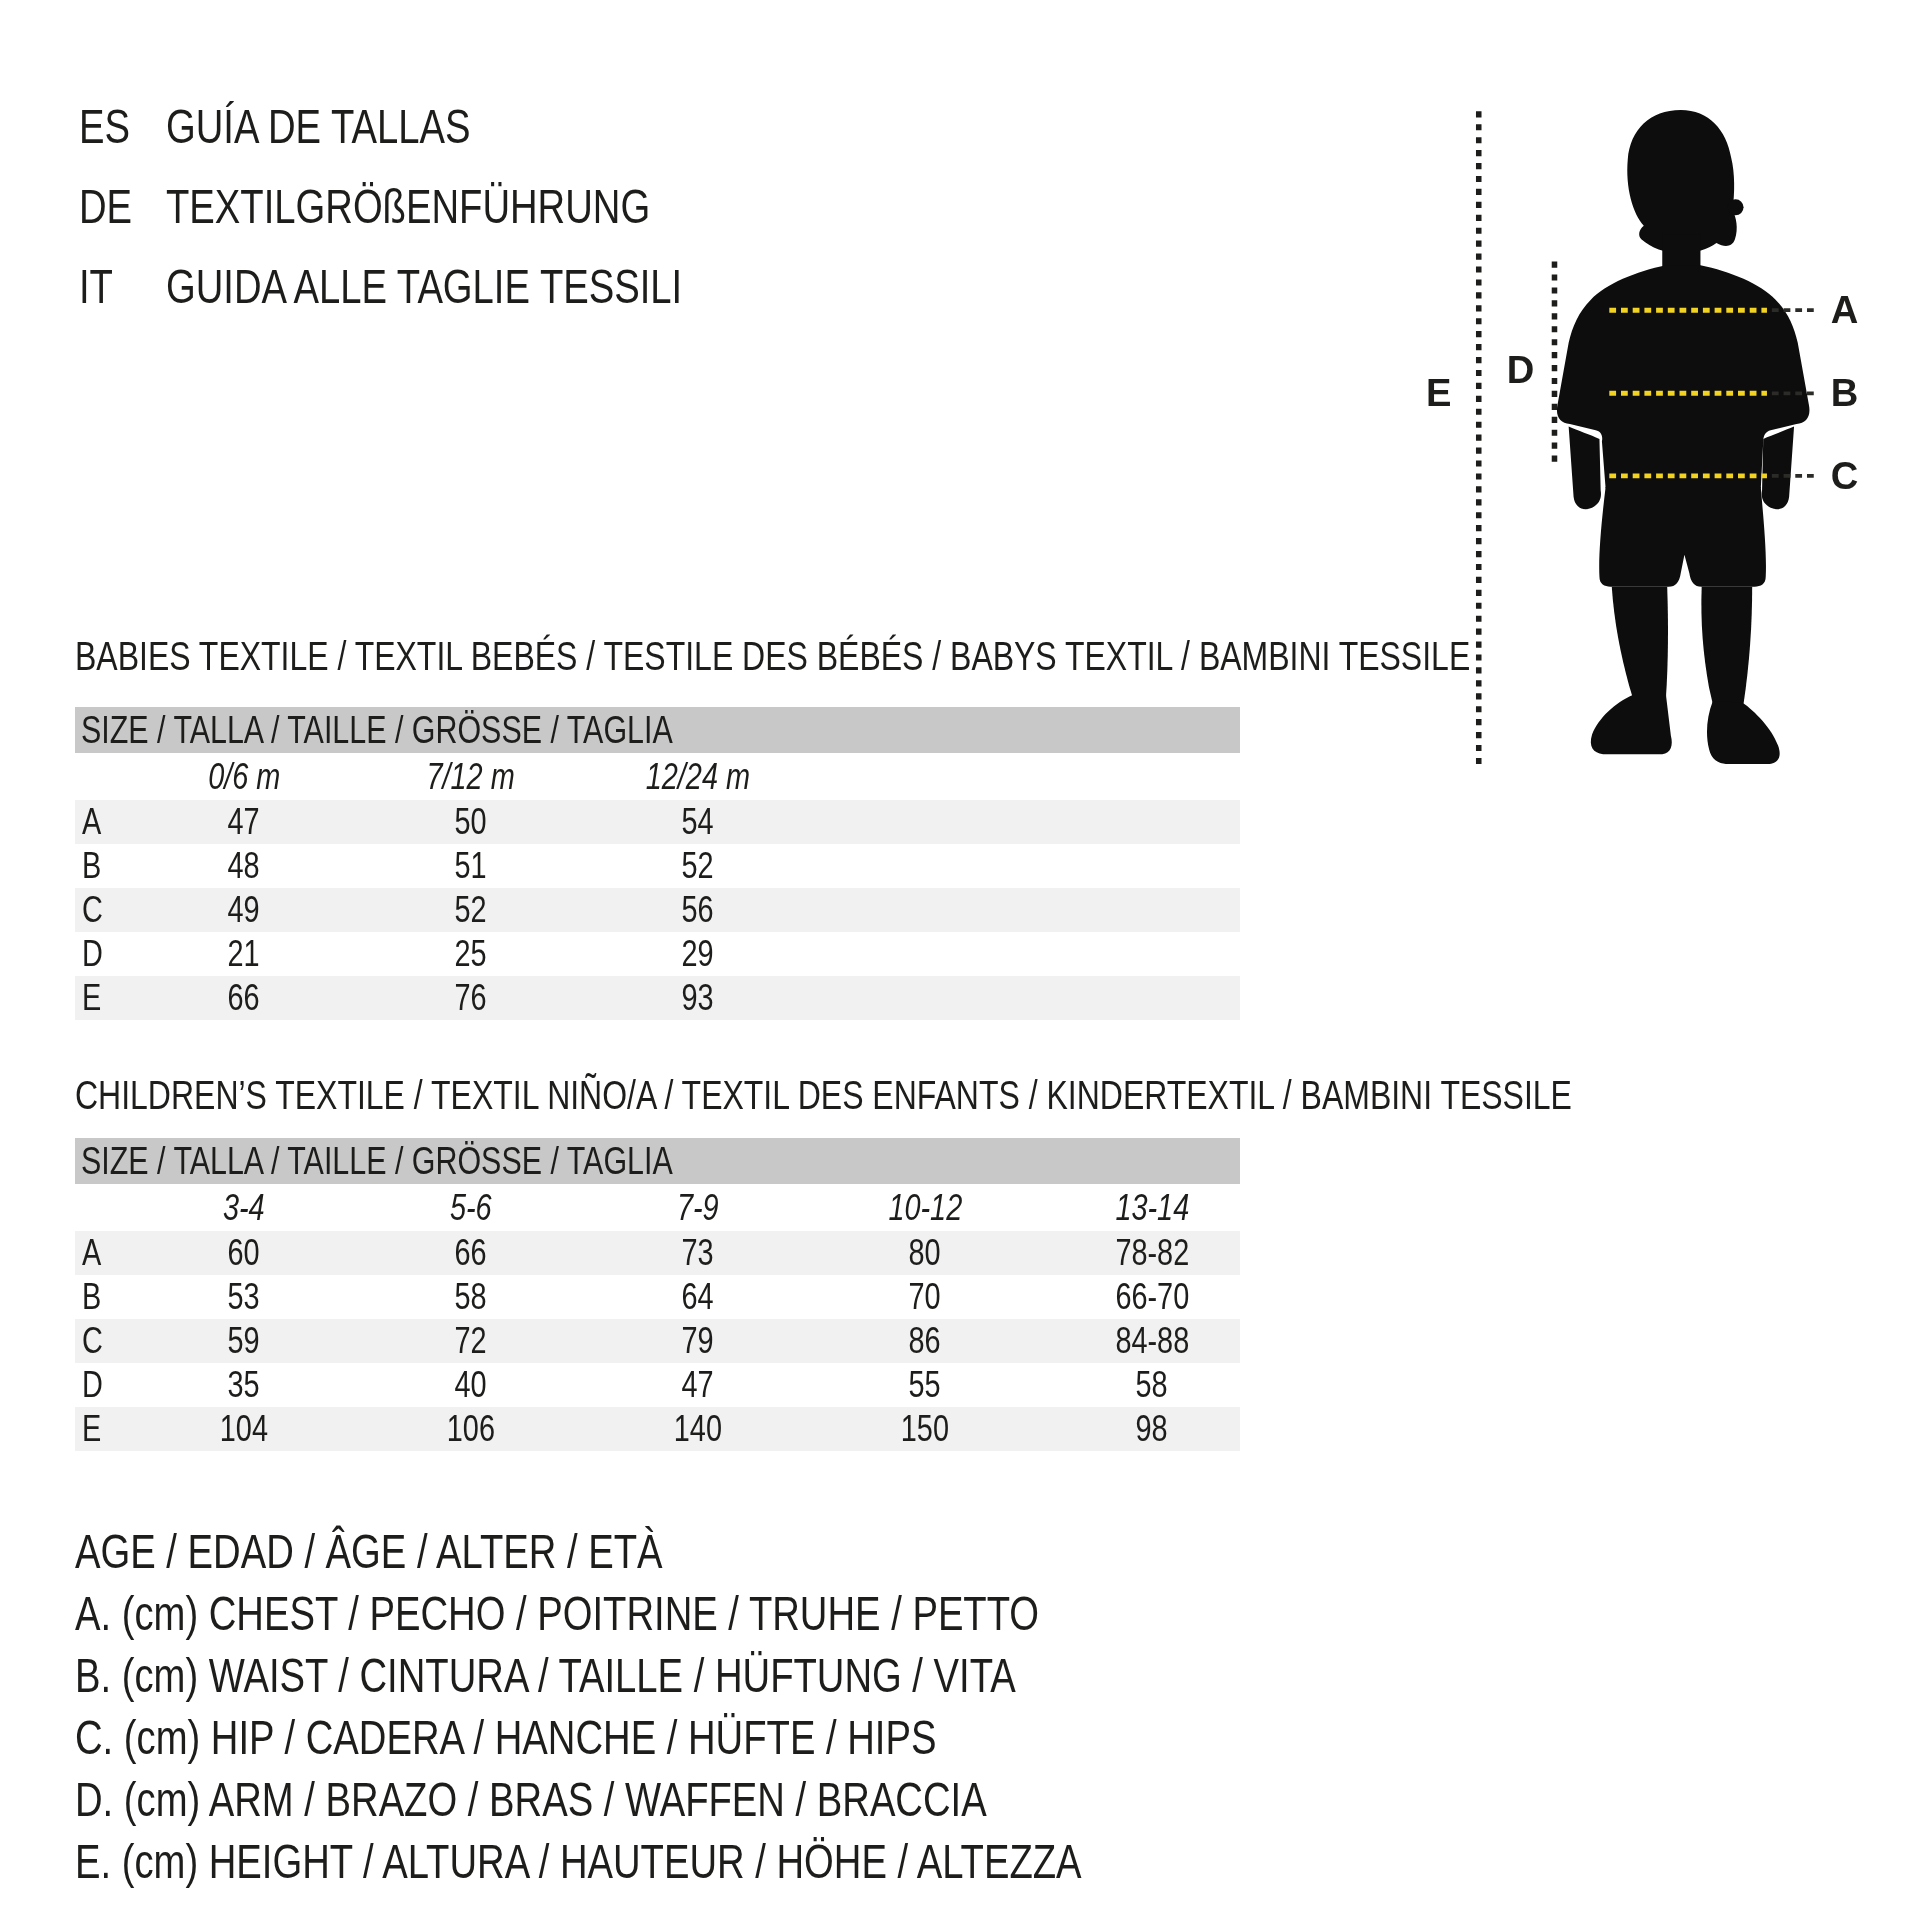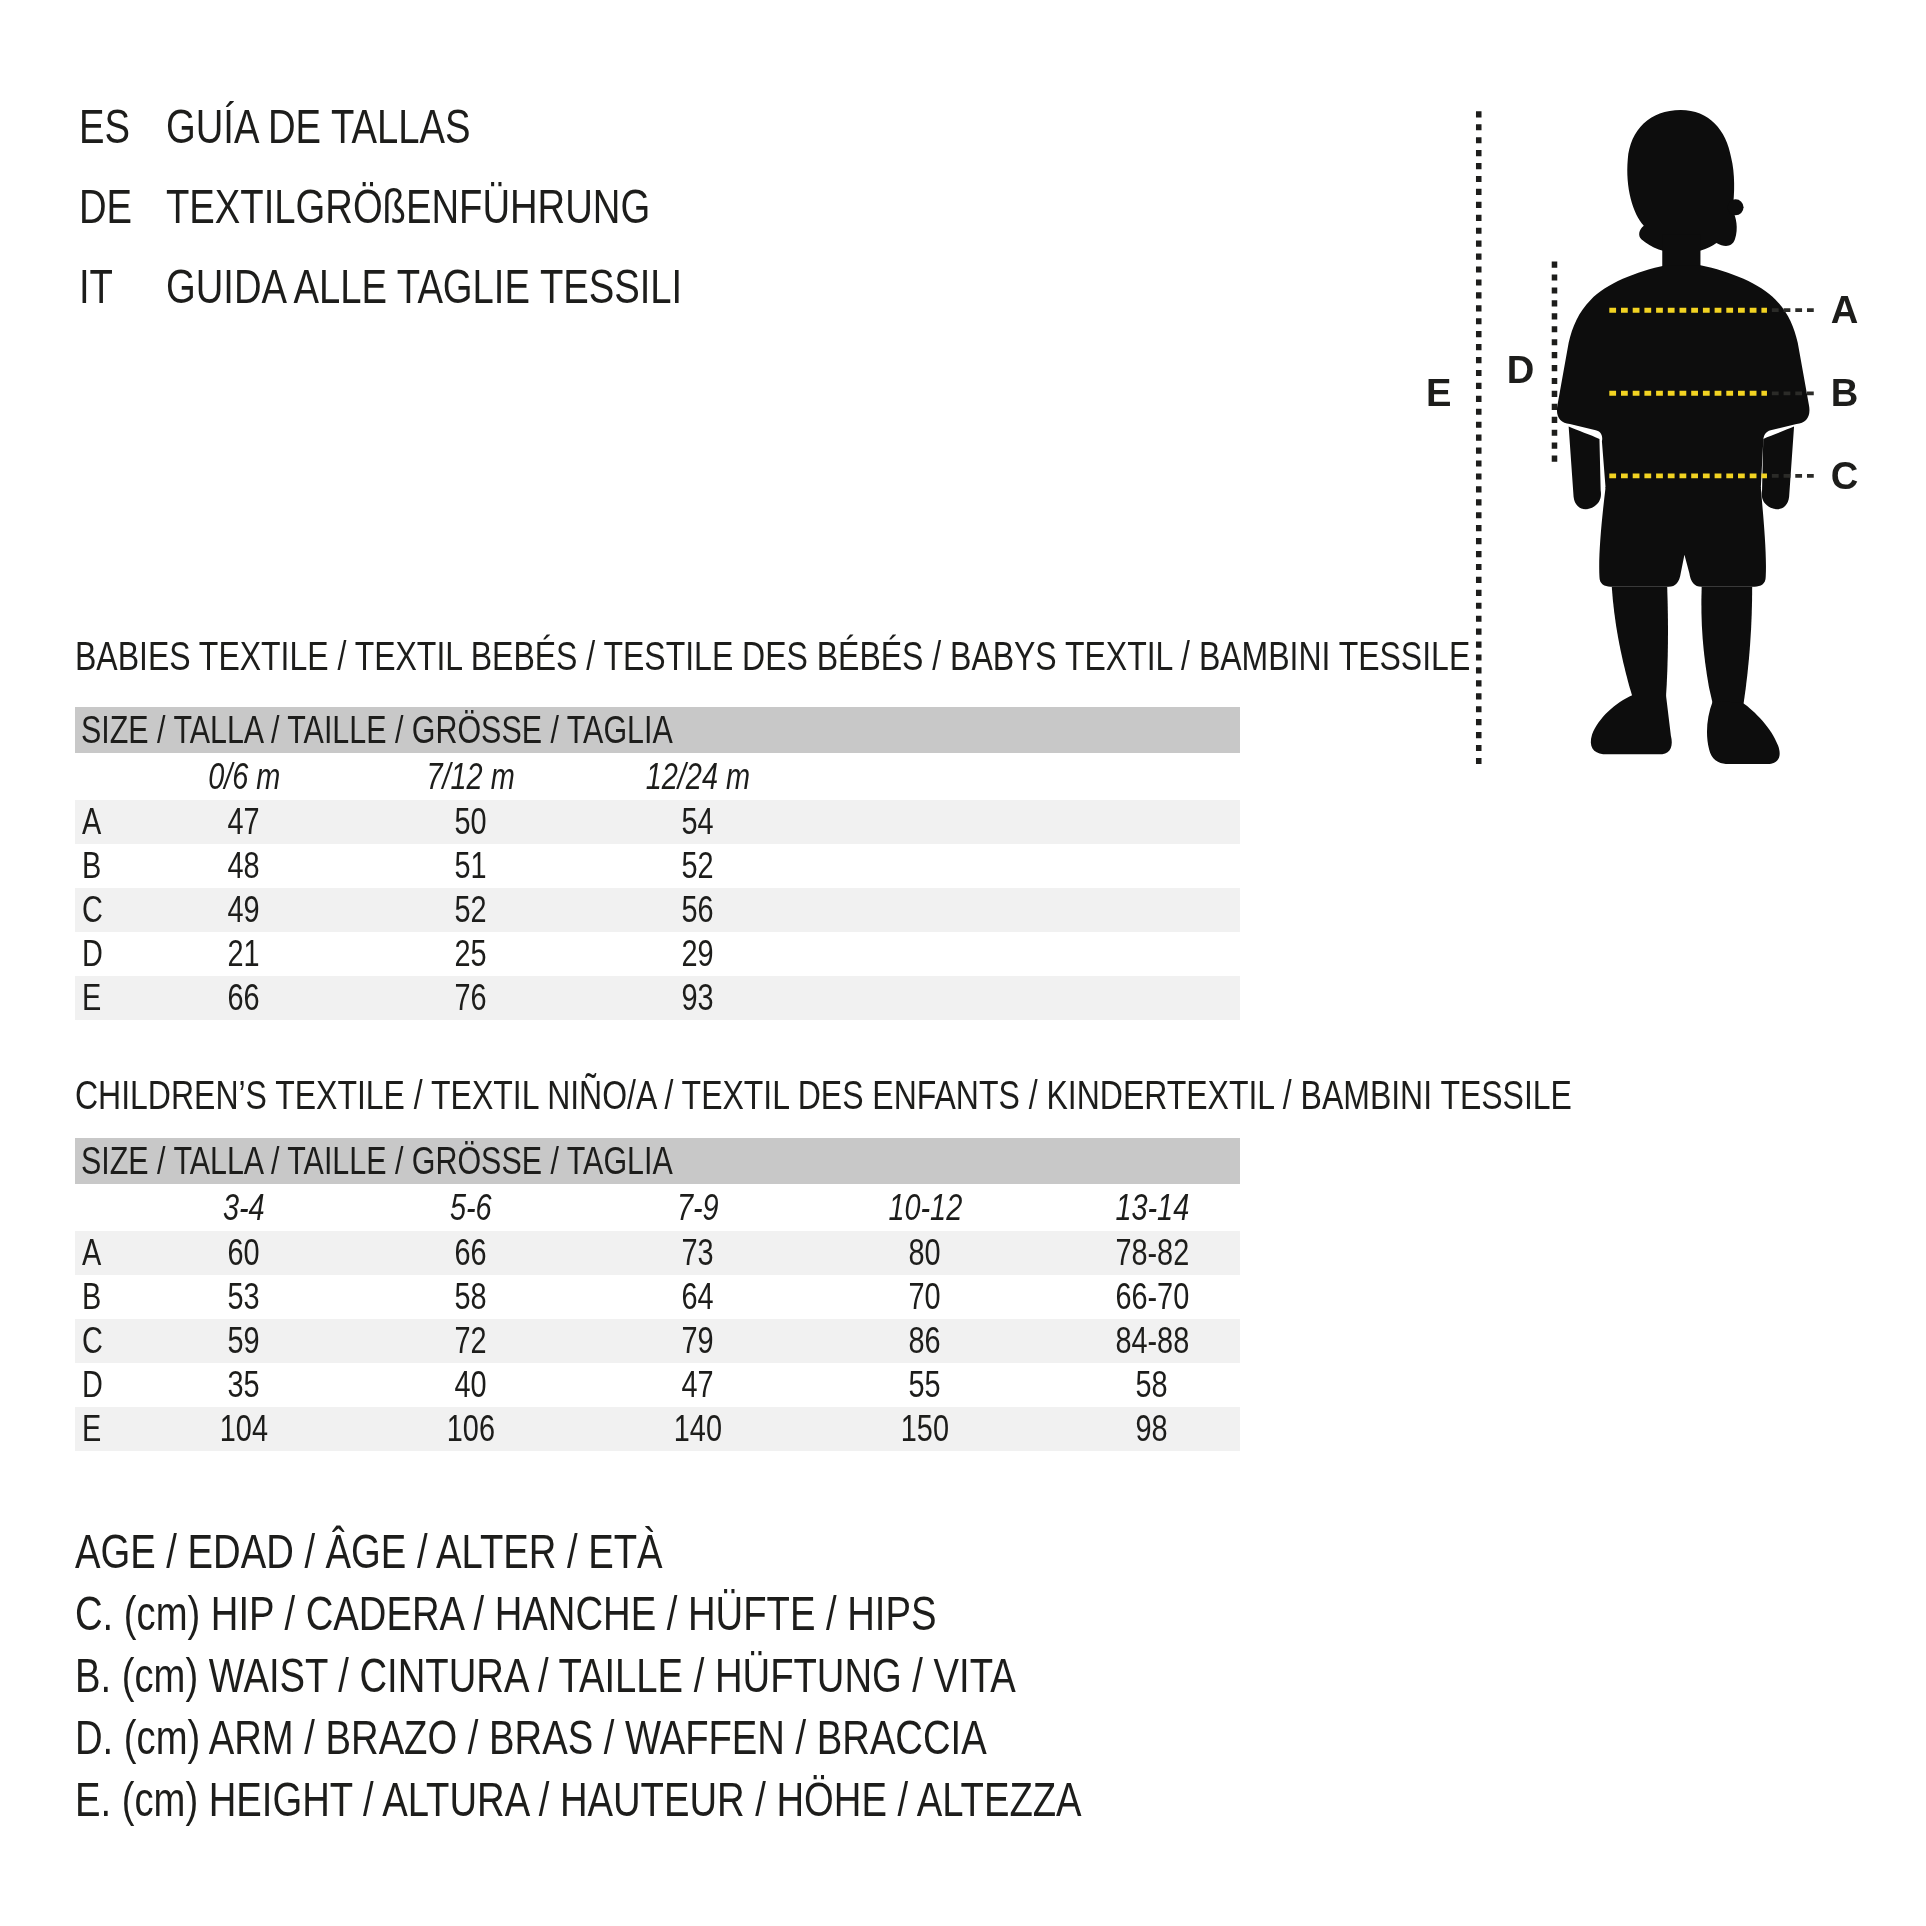--- a/index.html
+++ b/index.html
@@ -194,26 +194,29 @@
       <span class="cell"><span class="cndc">150</span></span>
       <span class="cell"><span class="cndc">98</span></span>
     </div>
   </div>
 
   <div class="legend">
     <div class="legend-line">
         <span class="cnd">AGE / EDAD / ÂGE / ALTER / ETÀ</span>
       </div>
     <div class="legend-line">
+        <span class="cnd">A. (cm) CHEST / PECHO / POITRINE / TRUHE / PETTO</span>
+      </div>
+    <div class="legend-line">
+        <span class="cnd">B. (cm) WAIST / CINTURA / TAILLE / HÜFTUNG / VITA</span>
+      </div>
+    <div class="legend-line">
         <span class="cnd">C. (cm) HIP / CADERA / HANCHE / HÜFTE / HIPS</span>
       </div>
     <div class="legend-line">
-        <span class="cnd">B. (cm) WAIST / CINTURA / TAILLE / HÜFTUNG / VITA</span>
-      </div>
-    <div class="legend-line">
         <span class="cnd">D. (cm) ARM / BRAZO / BRAS / WAFFEN / BRACCIA</span>
       </div>
     <div class="legend-line">
         <span class="cnd">E. (cm) HEIGHT / ALTURA / HAUTEUR / HÖHE / ALTEZZA</span>
       </div>
   </div>
 
 </div>
 
 

